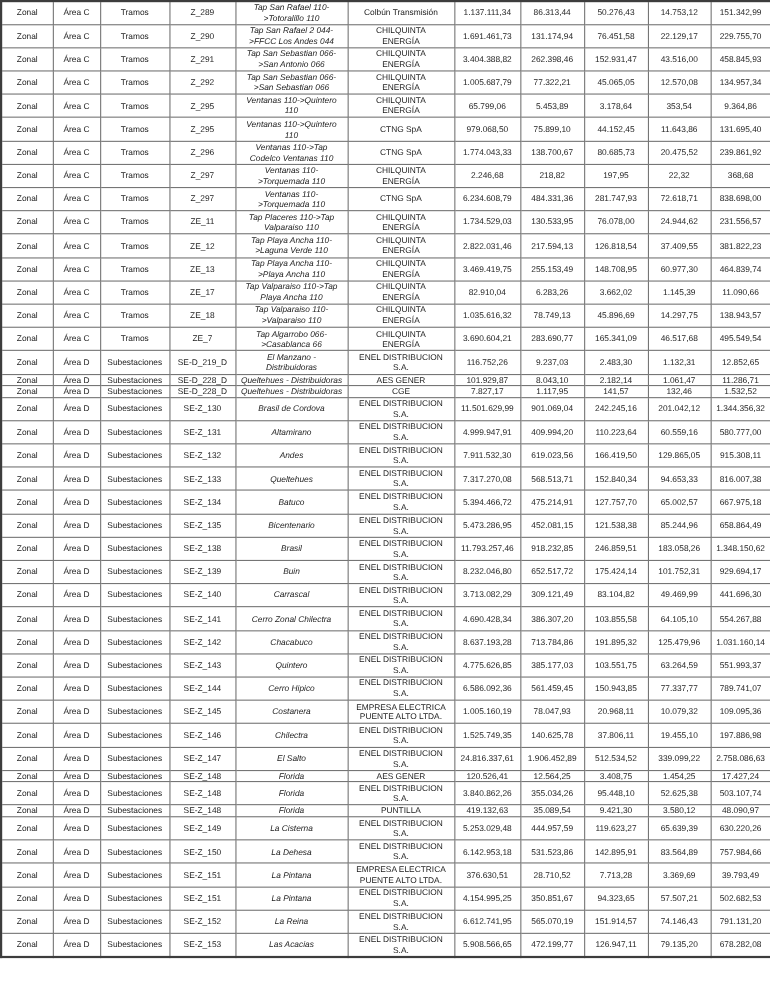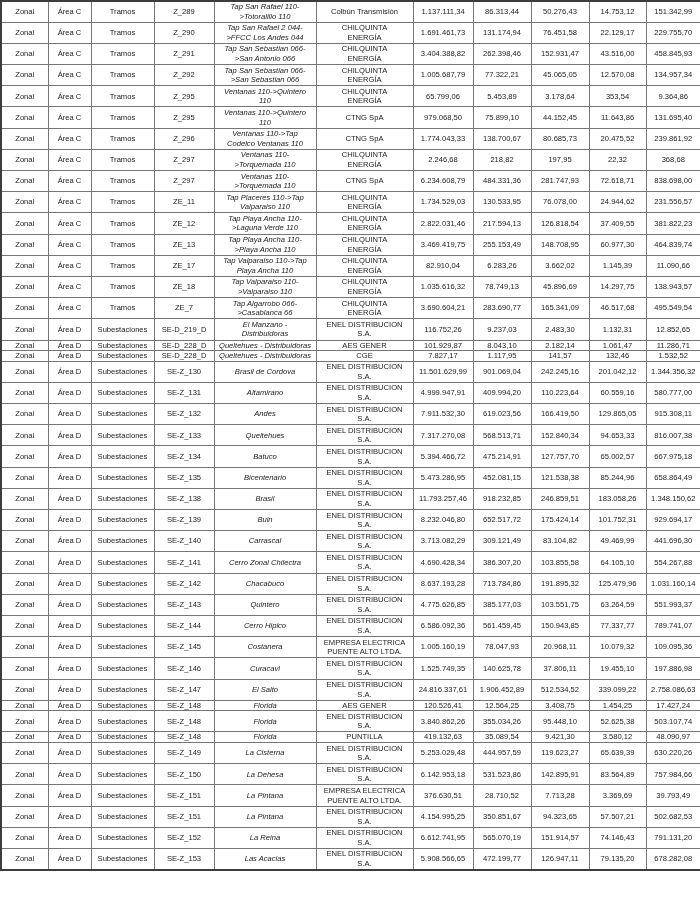--- a/index.html
+++ b/index.html
@@ -518,21 +518,21 @@
         <td class="col-value2">78.047,93</td>
         <td class="col-value3">20.968,11</td>
         <td class="col-value4">10.079,32</td>
         <td class="col-value5">109.095,36</td>
       </tr>
       <tr class="d">
         <td class="col-zonal">Zonal</td>
         <td class="col-area">Área D</td>
         <td class="col-type">Subestaciones</td>
         <td class="col-code">SE-Z_146</td>
-        <td class="col-name">Curacavi</td>
+        <td class="col-name">Chilectra</td>
         <td class="col-company">ENEL DISTRIBUCION
 S.A.</td>
         <td class="col-value1">1.525.749,35</td>
         <td class="col-value2">140.625,78</td>
         <td class="col-value3">37.806,11</td>
         <td class="col-value4">19.455,10</td>
         <td class="col-value5">197.886,98</td>
       </tr>
       <tr class="d">
         <td class="col-zonal">Zonal</td>

